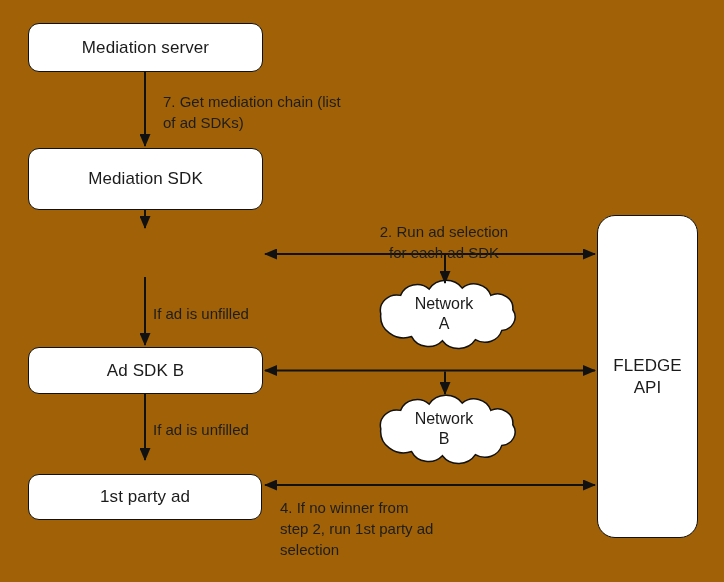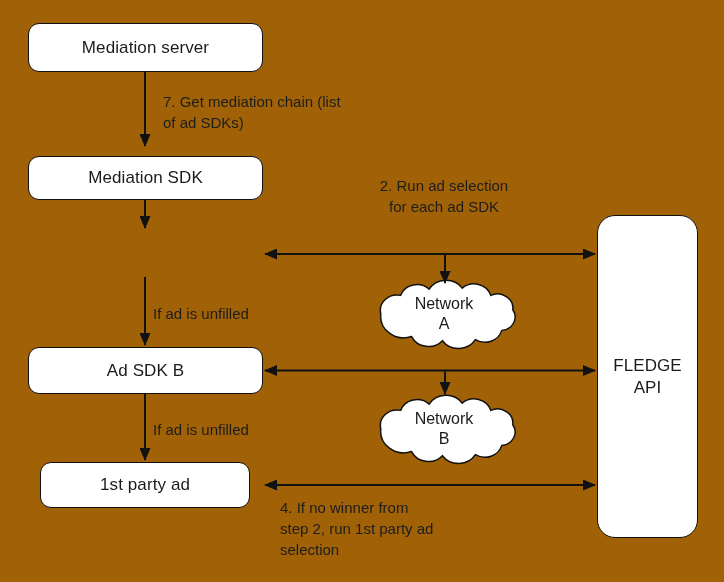--- a/index.html
+++ b/index.html
@@ -50,21 +50,21 @@
     white-space: pre-line;
     color: #1b1b1b;
   }
   .annot {
     position: absolute;
     font-size: 15px;
     line-height: 21px;
     white-space: pre-line;
     color: #1d1d1d;
   }
-  .annot.centered { text-align: center; }
+  .annot.centered { text-align: center; margin-top: 46px; }
   .arrow-line { stroke: #111111; stroke-width: 2; fill: none; }
   .cloud-shape { fill: #ffffff; stroke: #111111; stroke-width: 1.5; vector-effect: non-scaling-stroke; }
 </style>
 </head>
 <body>
 
 <div class="canvas">
 
   <svg class="svg-layer" viewBox="0 0 724 582" xmlns="http://www.w3.org/2000/svg">
     <defs>
@@ -99,26 +99,26 @@
         A 16 16 0 0 1 94 55 A 18 18 0 0 1 64 56 A 17 17 0 0 1 36 52
         A 21 21 0 0 1 8 30 Z"></path>
     </g>
 
     <line class="arrow-line" x1="445" y1="255" x2="445" y2="283" marker-end="url(#mEnd)"></line>
     <line class="arrow-line" x1="445" y1="371.5" x2="445" y2="394" marker-end="url(#mEnd)"></line>
   </svg>
 
   <div class="node" style="left:28px; top:23px; width:235px; height:49px;">Mediation server</div>
 
-  <div class="node" style="left:28px; top:156px; width:235px; height:44px;">Mediation SDK</div>
+  <div class="node" style="left:28px; top:148px; width:235px; height:62px;">Mediation SDK</div>
 
 
   <div class="node" style="left:28px; top:347px; width:235px; height:47px;">Ad SDK B</div>
 
-  <div class="node" style="left:28px; top:462px; width:210px; height:46px;margin-left:12px;">1st party ad</div>
+  <div class="node" style="left:28px; top:474px; width:234px; height:46px;">1st party ad</div>
 
   <div class="node tall" style="left:597px; top:215px; width:101px; height:323px;">FLEDGE
 API</div>
 
   <div class="cloud-label" style="left:372px; top:289px; width:144px; height:50px;">Network
 A</div>
 
   <div class="cloud-label" style="left:372px; top:404px; width:144px; height:50px;">Network
 B</div>
 

